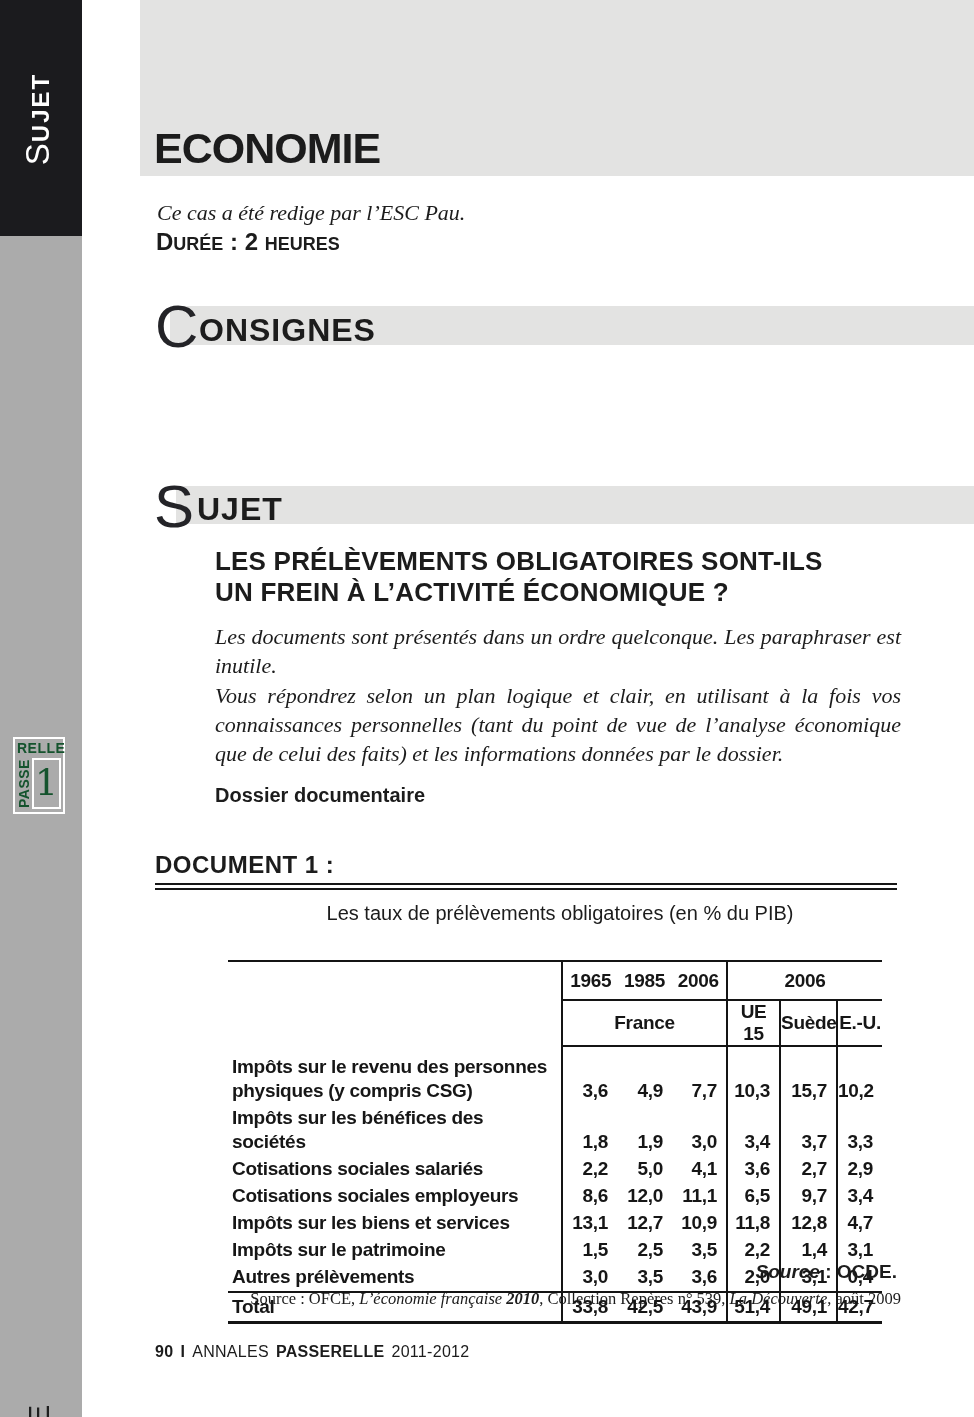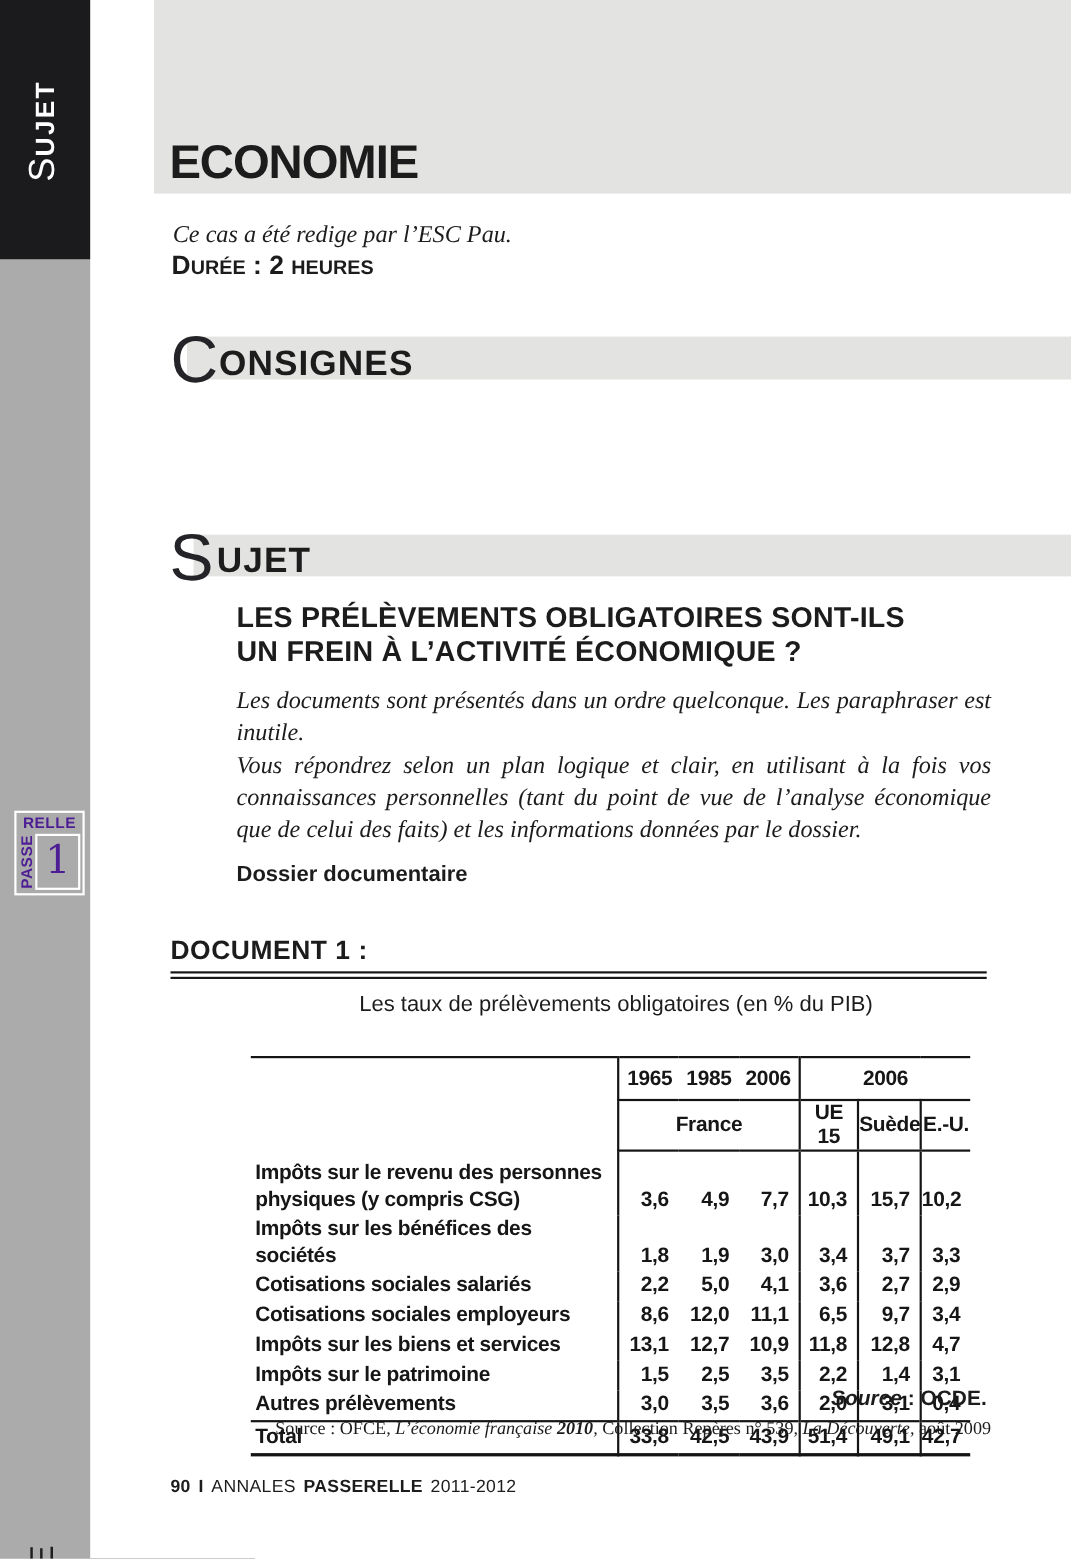--- a/index.html
+++ b/index.html
@@ -19,22 +19,22 @@
   }
   .v-sujet .big-initial { font-size:33px; font-weight:300; letter-spacing:1px; }
   .v-sujet .rest { font-size:24px; font-weight:bold; letter-spacing:2px; }
   .v-econ {
     position:absolute; left:-78px; top:1238px; width:240px; height:40px;
     transform:rotate(-90deg); transform-origin:center;
     text-align:center; color:#1e1e1e; font-size:30px; font-weight:300;
     letter-spacing:2.5px; white-space:nowrap;
   }
   .badge {
-    position:absolute; left:13px; top:501px; width:64px; height:77px;
-    border:2px solid #ffffff; padding:2px; color:#4c1d95;
+    position:absolute; left:13px; top:501px; width:52px; height:77px;
+    border:2px solid #ffffff; padding:2px; color:#14532d;
   }
   .badge-top { font-size:14px; font-weight:bold; letter-spacing:0.5px; text-align:center; height:16px; line-height:15px; }
   .badge-bottom { display:flex; height:51px; margin-top:1px; }
   .badge-passe { position:relative; width:15px; }
   .badge-passe span {
     position:absolute; left:-18px; top:18px; width:51px; height:15px;
     transform:rotate(-90deg); transform-origin:center;
     font-size:14px; font-weight:bold; letter-spacing:0.5px; text-align:center; line-height:15px;
   }
   .badge-one {

